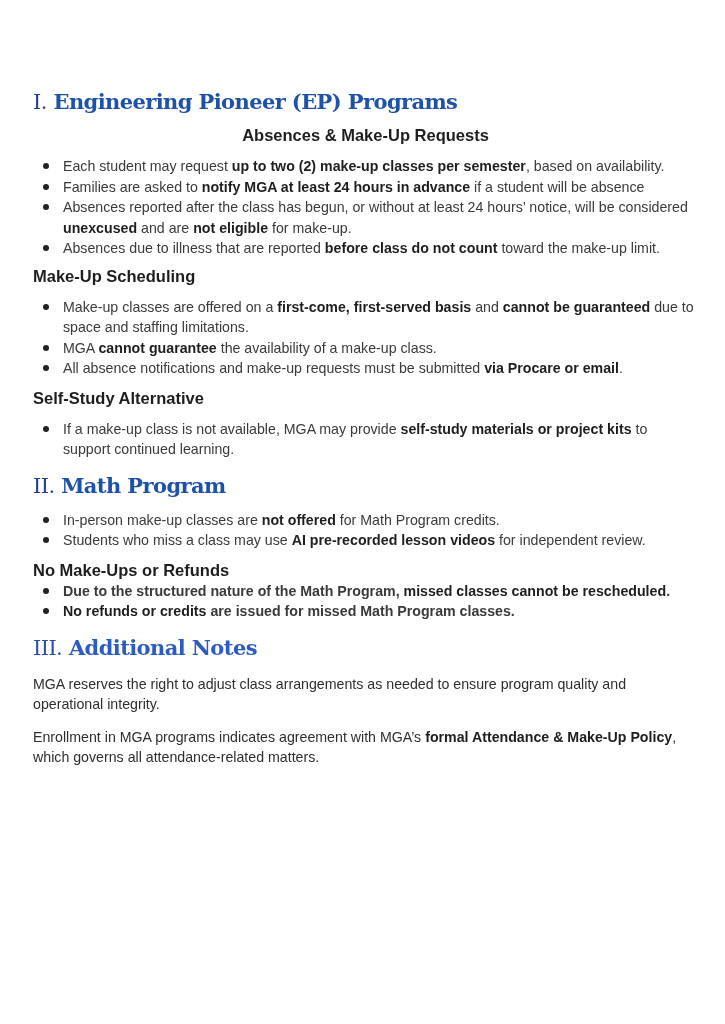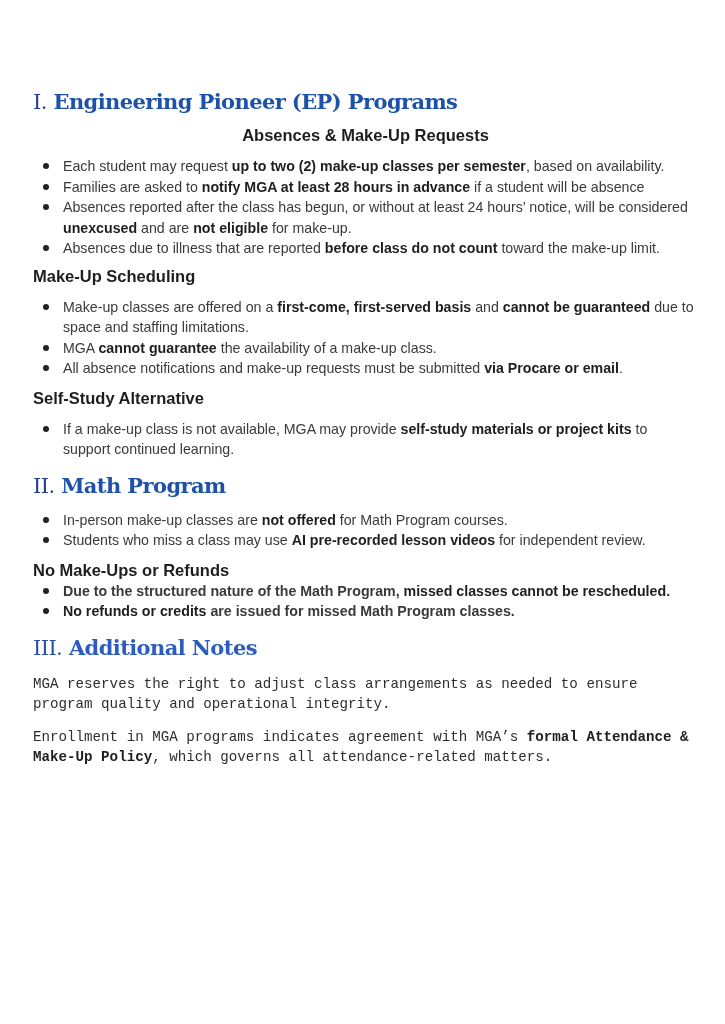--- a/index.html
+++ b/index.html
@@ -25,36 +25,36 @@
     ul { list-style: none; margin: 0; padding: 0; }
     li {
       position: relative; padding-left: 30px; font-size: 14.2px; line-height: 20.5px;
       color: #3a3a3a;
     }
     li .bullet {
       position: absolute; left: 10px; top: 7px; width: 6px; height: 6px;
       border-radius: 50%; background: #222;
     }
     b { color: #1e1e1e; }
-    p.note { margin: 0; font-size: 14.2px; line-height: 20.5px; color: #2e2e2e; font-family: Liberation Mono, monospace; }
+    p.note { margin: 0; font-size: 14.2px; line-height: 20.5px; color: #2e2e2e; }
   </style>
 </head>
 <body>
 
 <div class="page">
 
   <h1 class="h1" style="margin-top:0;">
     <span class="num">I.</span>
     <span class="title">Engineering Pioneer (EP) Programs</span>
   </h1>
 
   <h2 class="h2" style="margin-top:8px;text-align:center;">Absences &amp; Make-Up Requests</h2>
   <ul style="margin-top:10px;">
       <li><span class="bullet"></span><span>Each student may request </span><b>up to two (2) make-up classes per semester</b><span>, based on availability.</span></li>
-      <li><span class="bullet"></span><span>Families are asked to </span><b>notify MGA at least 28 hours in advance</b><span> if a student will be absence</span></li>
+      <li><span class="bullet"></span><span>Families are asked to </span><b>notify MGA at least 24 hours in advance</b><span> if a student will be absence</span></li>
       <li><span class="bullet"></span><span>Absences reported after the class has begun, or without at least 24 hours’ notice, will be considered </span><b>unexcused</b><span> and are </span><b>not eligible</b><span> for make-up.</span></li>
       <li><span class="bullet"></span><span>Absences due to illness that are reported </span><b>before class do not count</b><span> toward the make-up limit.</span></li>
     </ul>
 
   <h2 class="h2" style="margin-top:6px;">Make-Up Scheduling</h2>
   <ul style="margin-top:10px;">
       <li><span class="bullet"></span><span>Make-up classes are offered on a </span><b>first-come, first-served basis</b><span> and </span><b>cannot be guaranteed</b><span> due to space and staffing limitations.</span></li>
       <li><span class="bullet"></span><span>MGA </span><b>cannot guarantee</b><span> the availability of a make-up class.</span></li>
       <li><span class="bullet"></span><span>All absence notifications and make-up requests must be submitted </span><b>via Procare or email</b><span>.</span></li>
     </ul>
@@ -63,21 +63,21 @@
   <ul style="margin-top:10px;">
       <li><span class="bullet"></span><span>If a make-up class is not available, MGA may provide </span><b>self-study materials or project kits</b><span> to support continued learning.</span></li>
     </ul>
 
   <h1 class="h1" style="margin-top:12px;">
     <span class="num">II.</span>
     <span class="title">Math Program</span>
   </h1>
 
   <ul style="margin-top:10px;">
-      <li><span class="bullet"></span><span>In-person make-up classes are </span><b>not offered</b><span> for Math Program courses.</span></li>
+      <li><span class="bullet"></span><span>In-person make-up classes are </span><b>not offered</b><span> for Math Program credits.</span></li>
       <li><span class="bullet"></span><span>Students who miss a class may use </span><b>AI pre-recorded lesson videos</b><span> for independent review.</span></li>
     </ul>
 
   <h2 class="h2" style="margin-top:8px;">No Make-Ups or Refunds</h2>
   <ul style="font-weight:bold;">
       <li><span class="bullet"></span><span>Due to the structured nature of the Math Program, </span><b>missed classes cannot be rescheduled</b><span>.</span></li>
       <li><span class="bullet"></span><b>No refunds or credits</b><span> are issued for missed Math Program classes.</span></li>
     </ul>
 
   <h1 class="h1 s3" style="margin-top:12px;">

